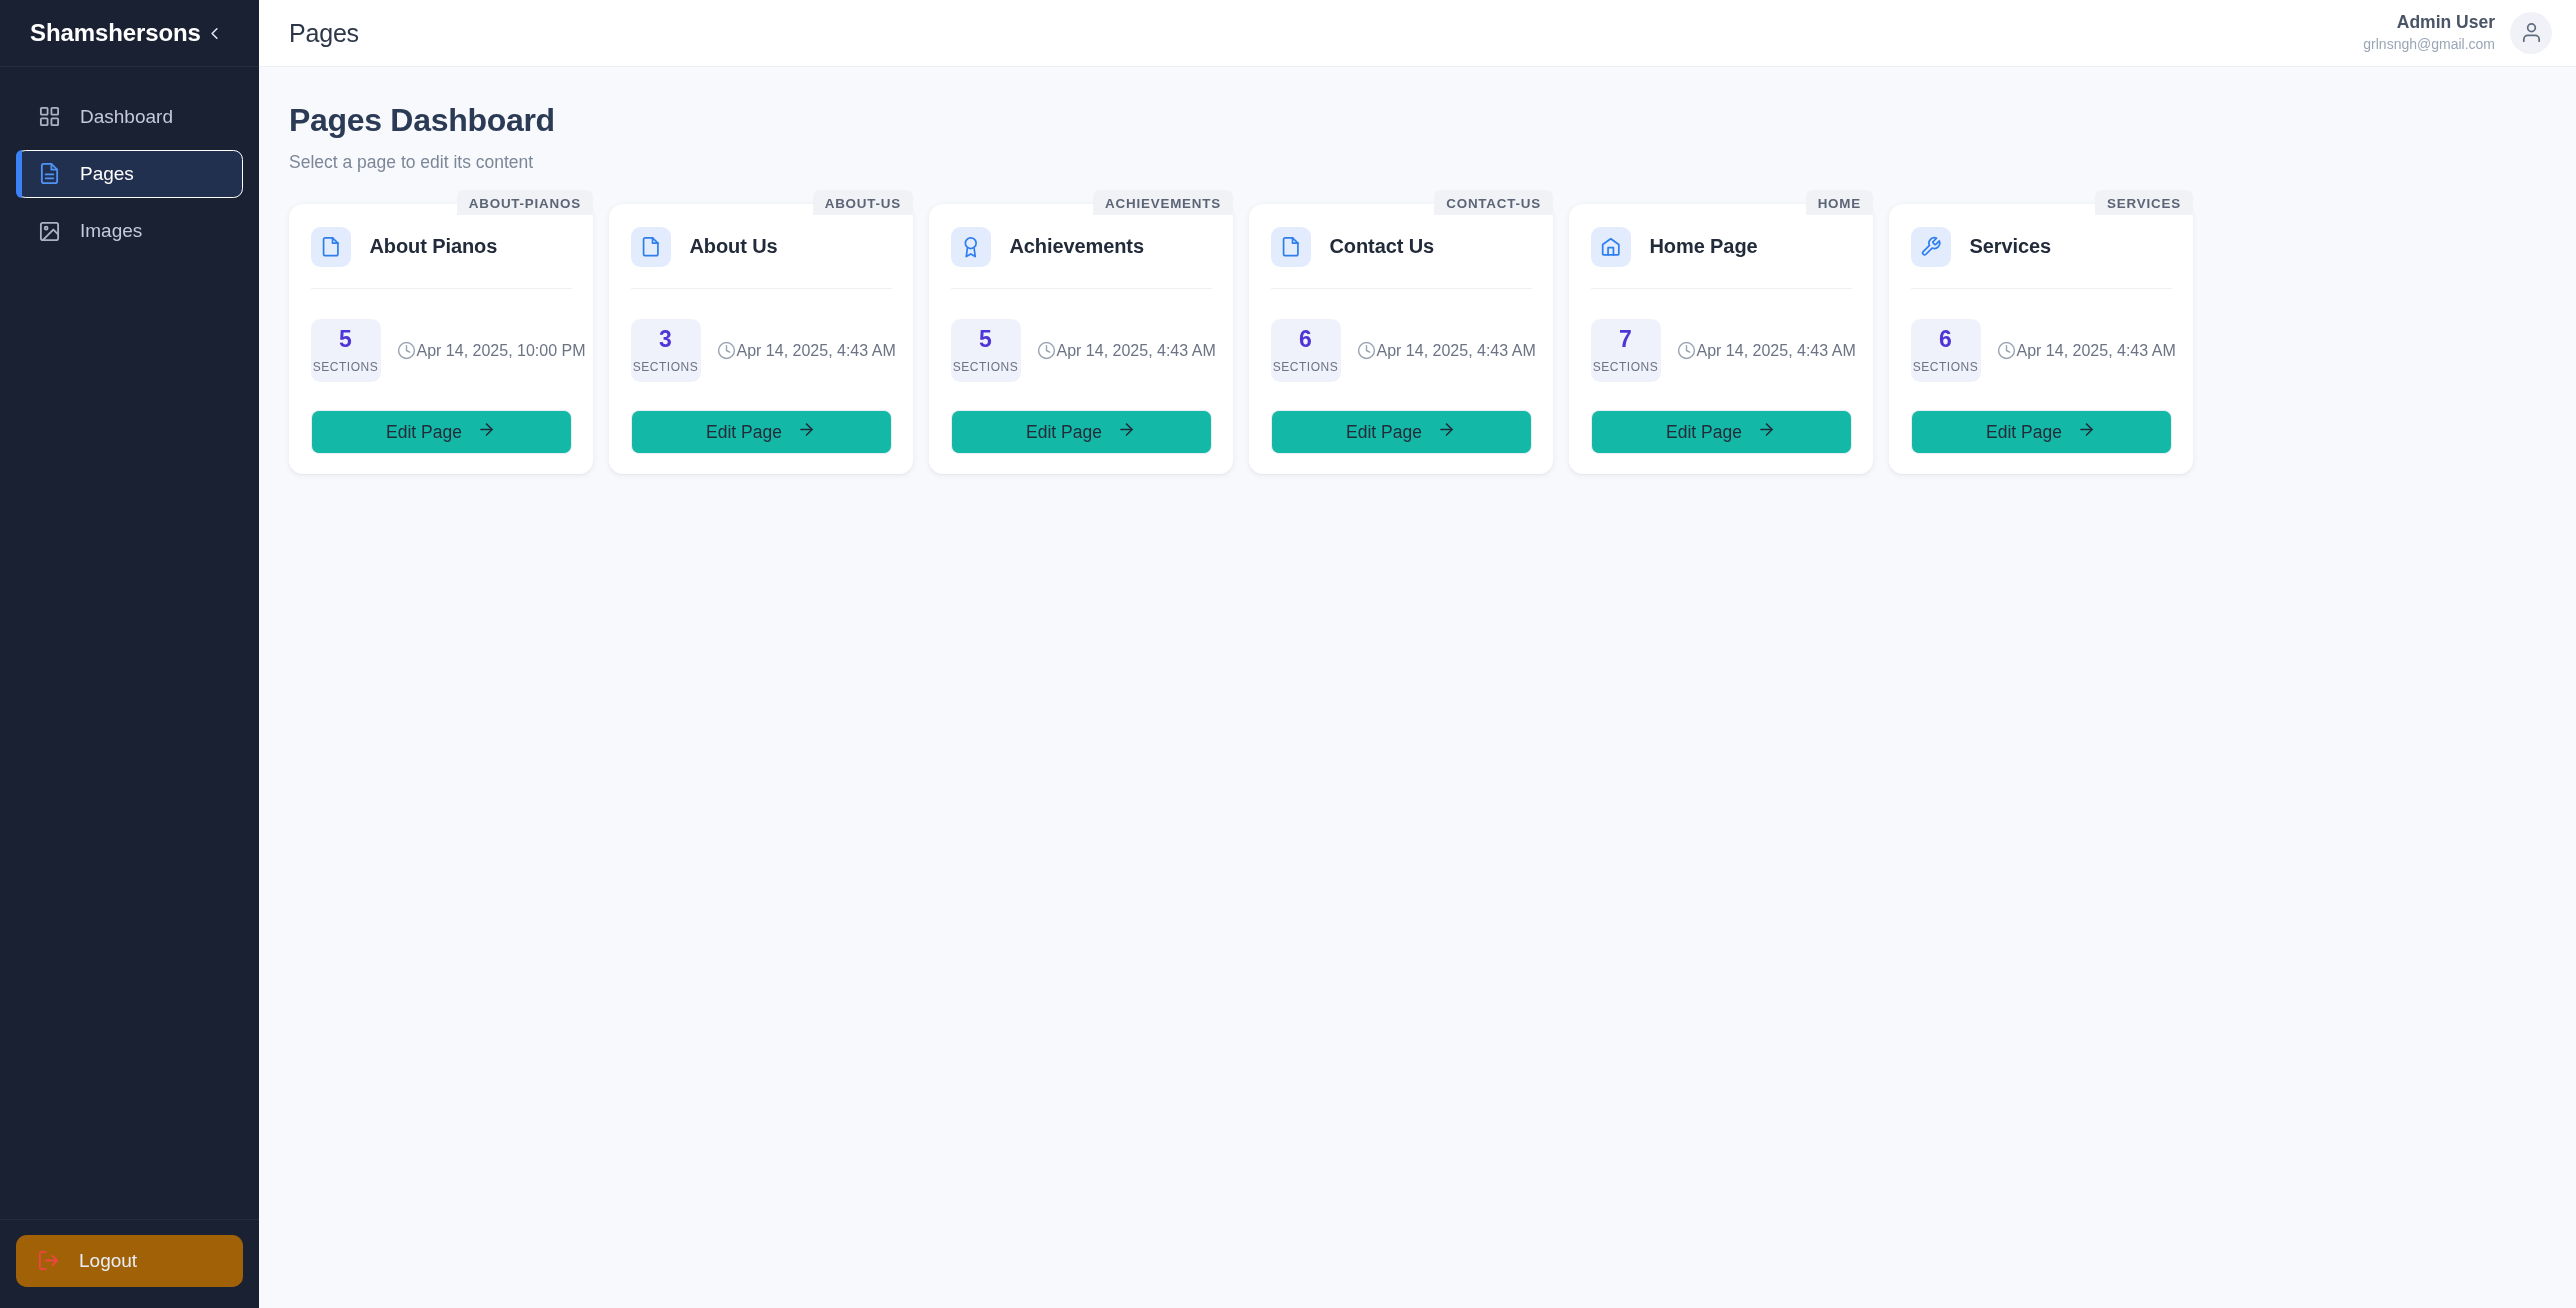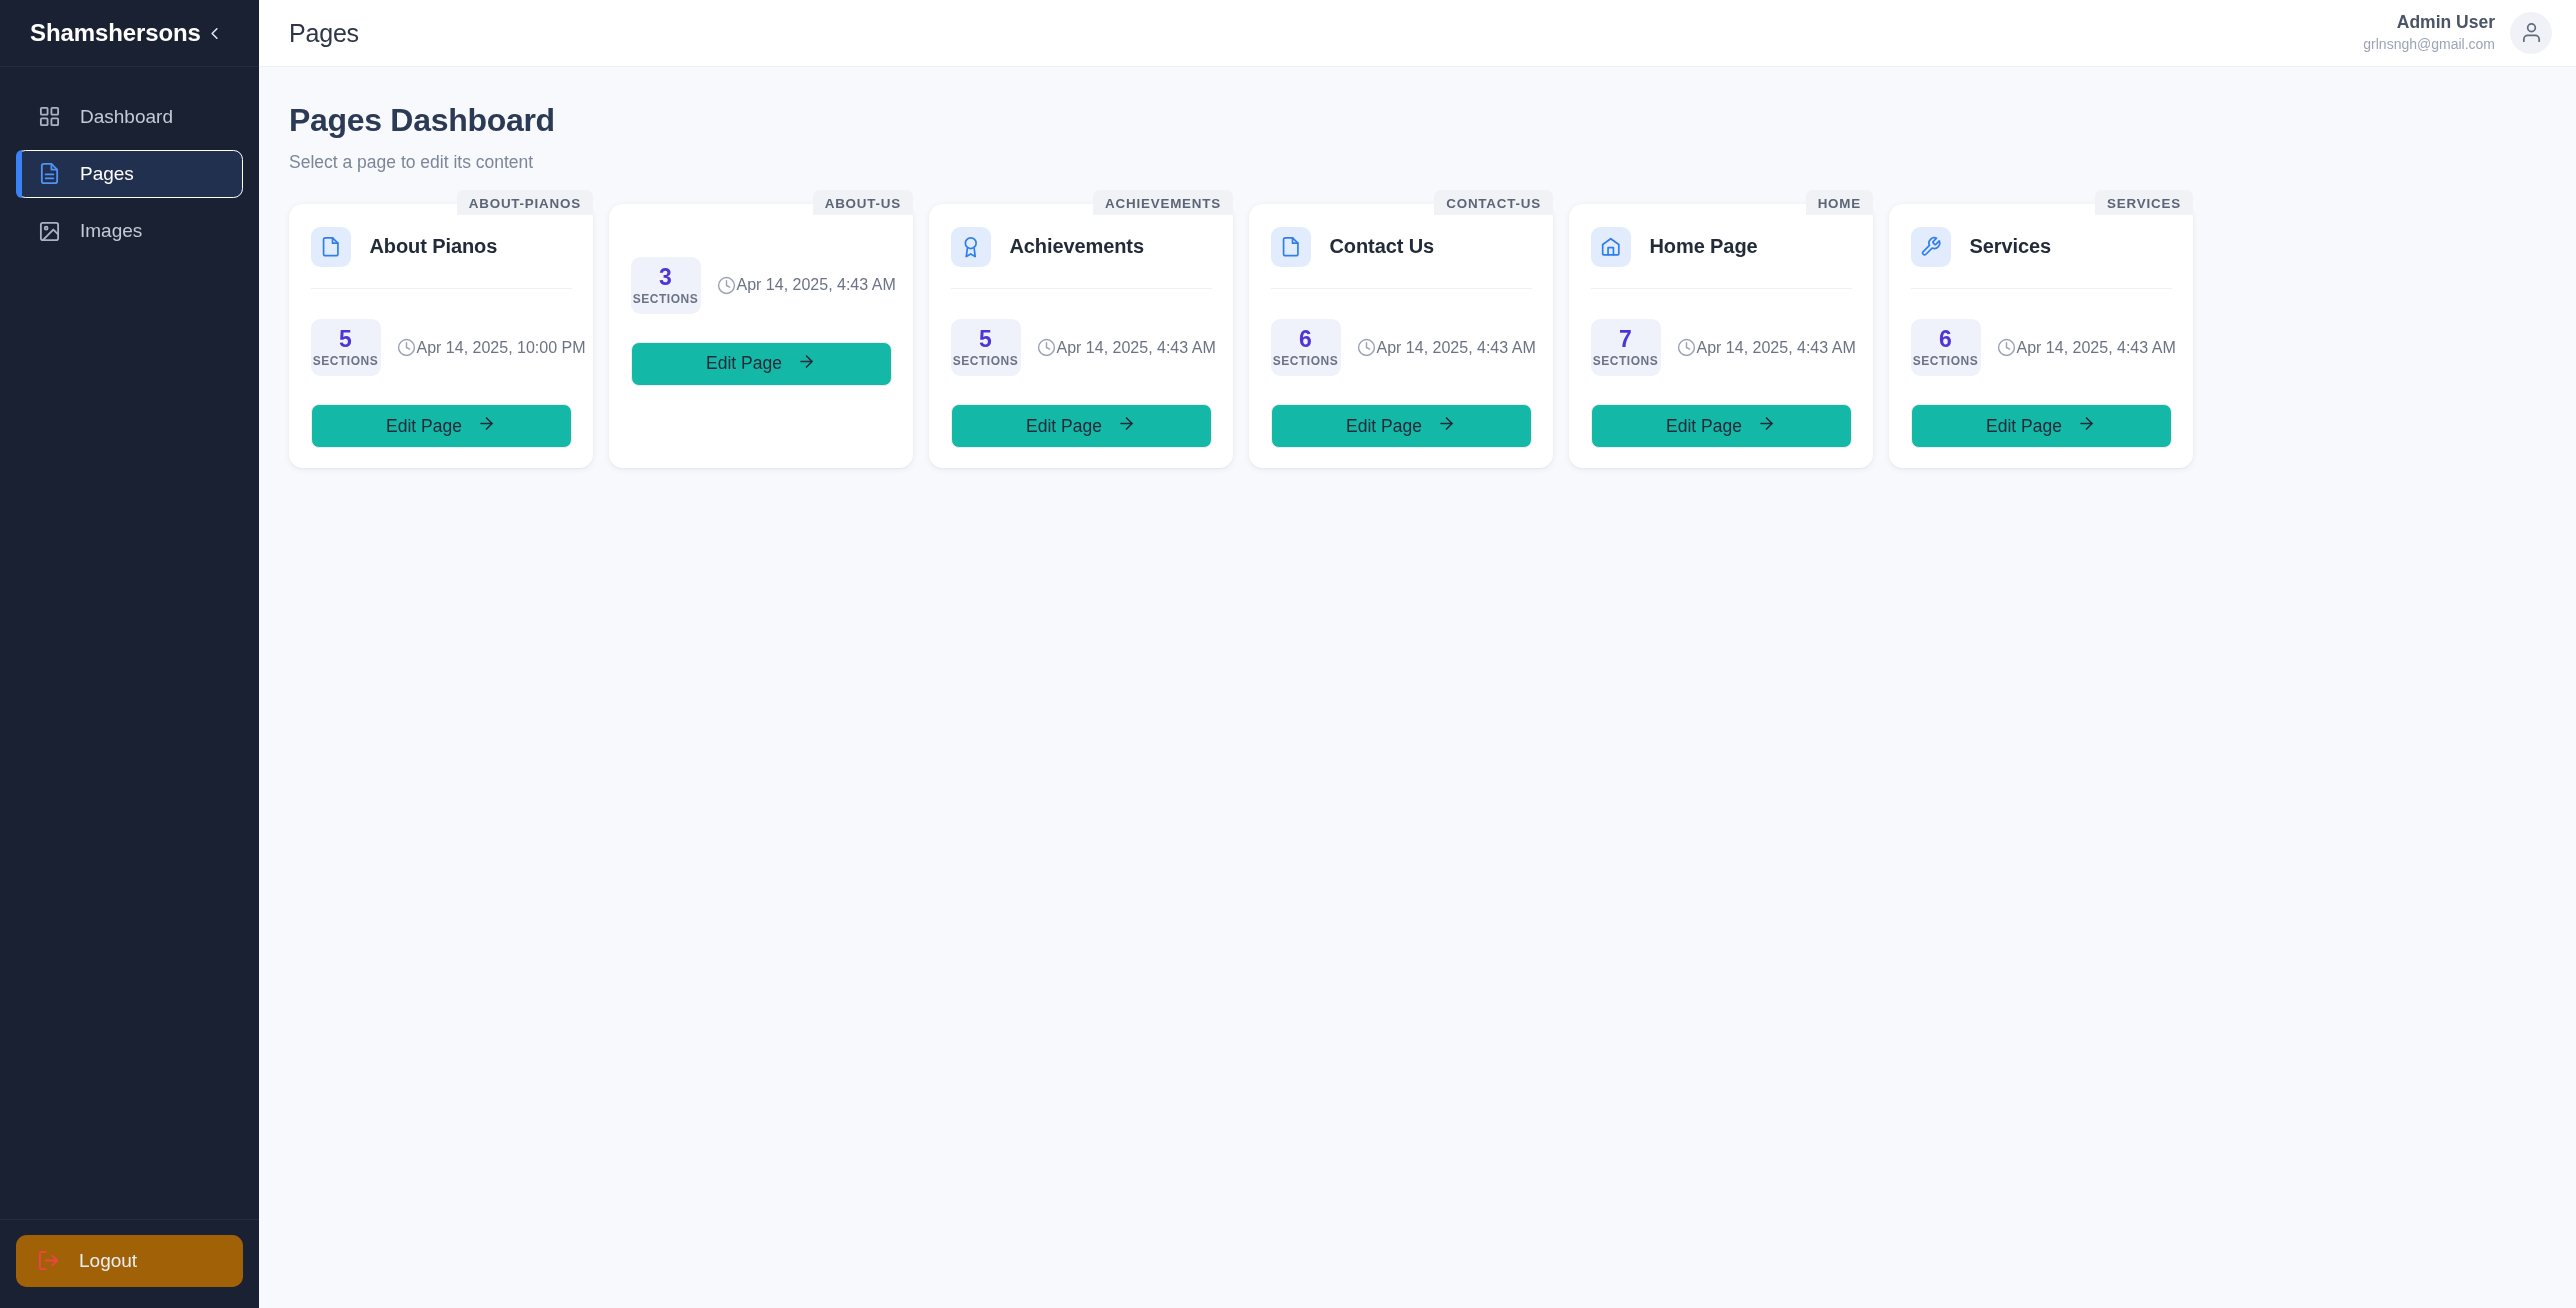--- a/index.html
+++ b/index.html
@@ -304,22 +304,21 @@
   .sections-count {
     font-size: 23px;
     font-weight: 700;
     color: #4f35d6;
     line-height: 1.05;
   }
   .sections-label {
     font-size: 12px;
     letter-spacing: 0.5px;
     color: #6b7384;
-    margin-top: 3px;
-    font-weight: bold;
+    margin-top: 9px;
   }
 
   .updated {
     display: flex;
     align-items: center;
     gap: 1px;
     font-size: 16px;
     color: #6b7384;
     white-space: nowrap;
   }
@@ -469,20 +468,29 @@
             <button class="edit-btn">
               <span>Edit Page</span>
               <span><svg width="19" height="19" viewBox="0 0 24 24" fill="none" stroke="#222b3a" stroke-width="2" stroke-linecap="round" stroke-linejoin="round">
                   <line x1="5" y1="12" x2="19" y2="12"></line>
                   <polyline points="12 5 19 12 12 19"></polyline>
                 </svg></span>
             </button>
           </div>
           <div class="card">
             <div class="card-slug">ABOUT-US</div>
+            <div class="card-head">
+              <div class="card-icon">
+                <svg width="21.5" height="21.5" viewBox="0 0 24 24" fill="none" stroke="#2f7ef0" stroke-width="1.9" stroke-linecap="round" stroke-linejoin="round">
+                  <path d="M14 2H6a2 2 0 0 0-2 2v16a2 2 0 0 0 2 2h12a2 2 0 0 0 2-2V8z"></path>
+                  <polyline points="14 2 14 8 20 8"></polyline>
+                </svg>
+              </div>
+              <div class="card-title">About Us</div>
+            </div>
             <div class="card-meta">
               <div class="sections-chip">
                 <span class="sections-count">3</span>
                 <span class="sections-label">SECTIONS</span>
               </div>
               <div class="updated">
                 <span class="clock">
                   <svg width="19" height="19" viewBox="0 0 24 24" fill="none" stroke="#9aa3b2" stroke-width="1.8" stroke-linecap="round" stroke-linejoin="round">
                     <circle cx="12" cy="12" r="10"></circle>
                     <polyline points="12 6 12 12 16 14"></polyline>

